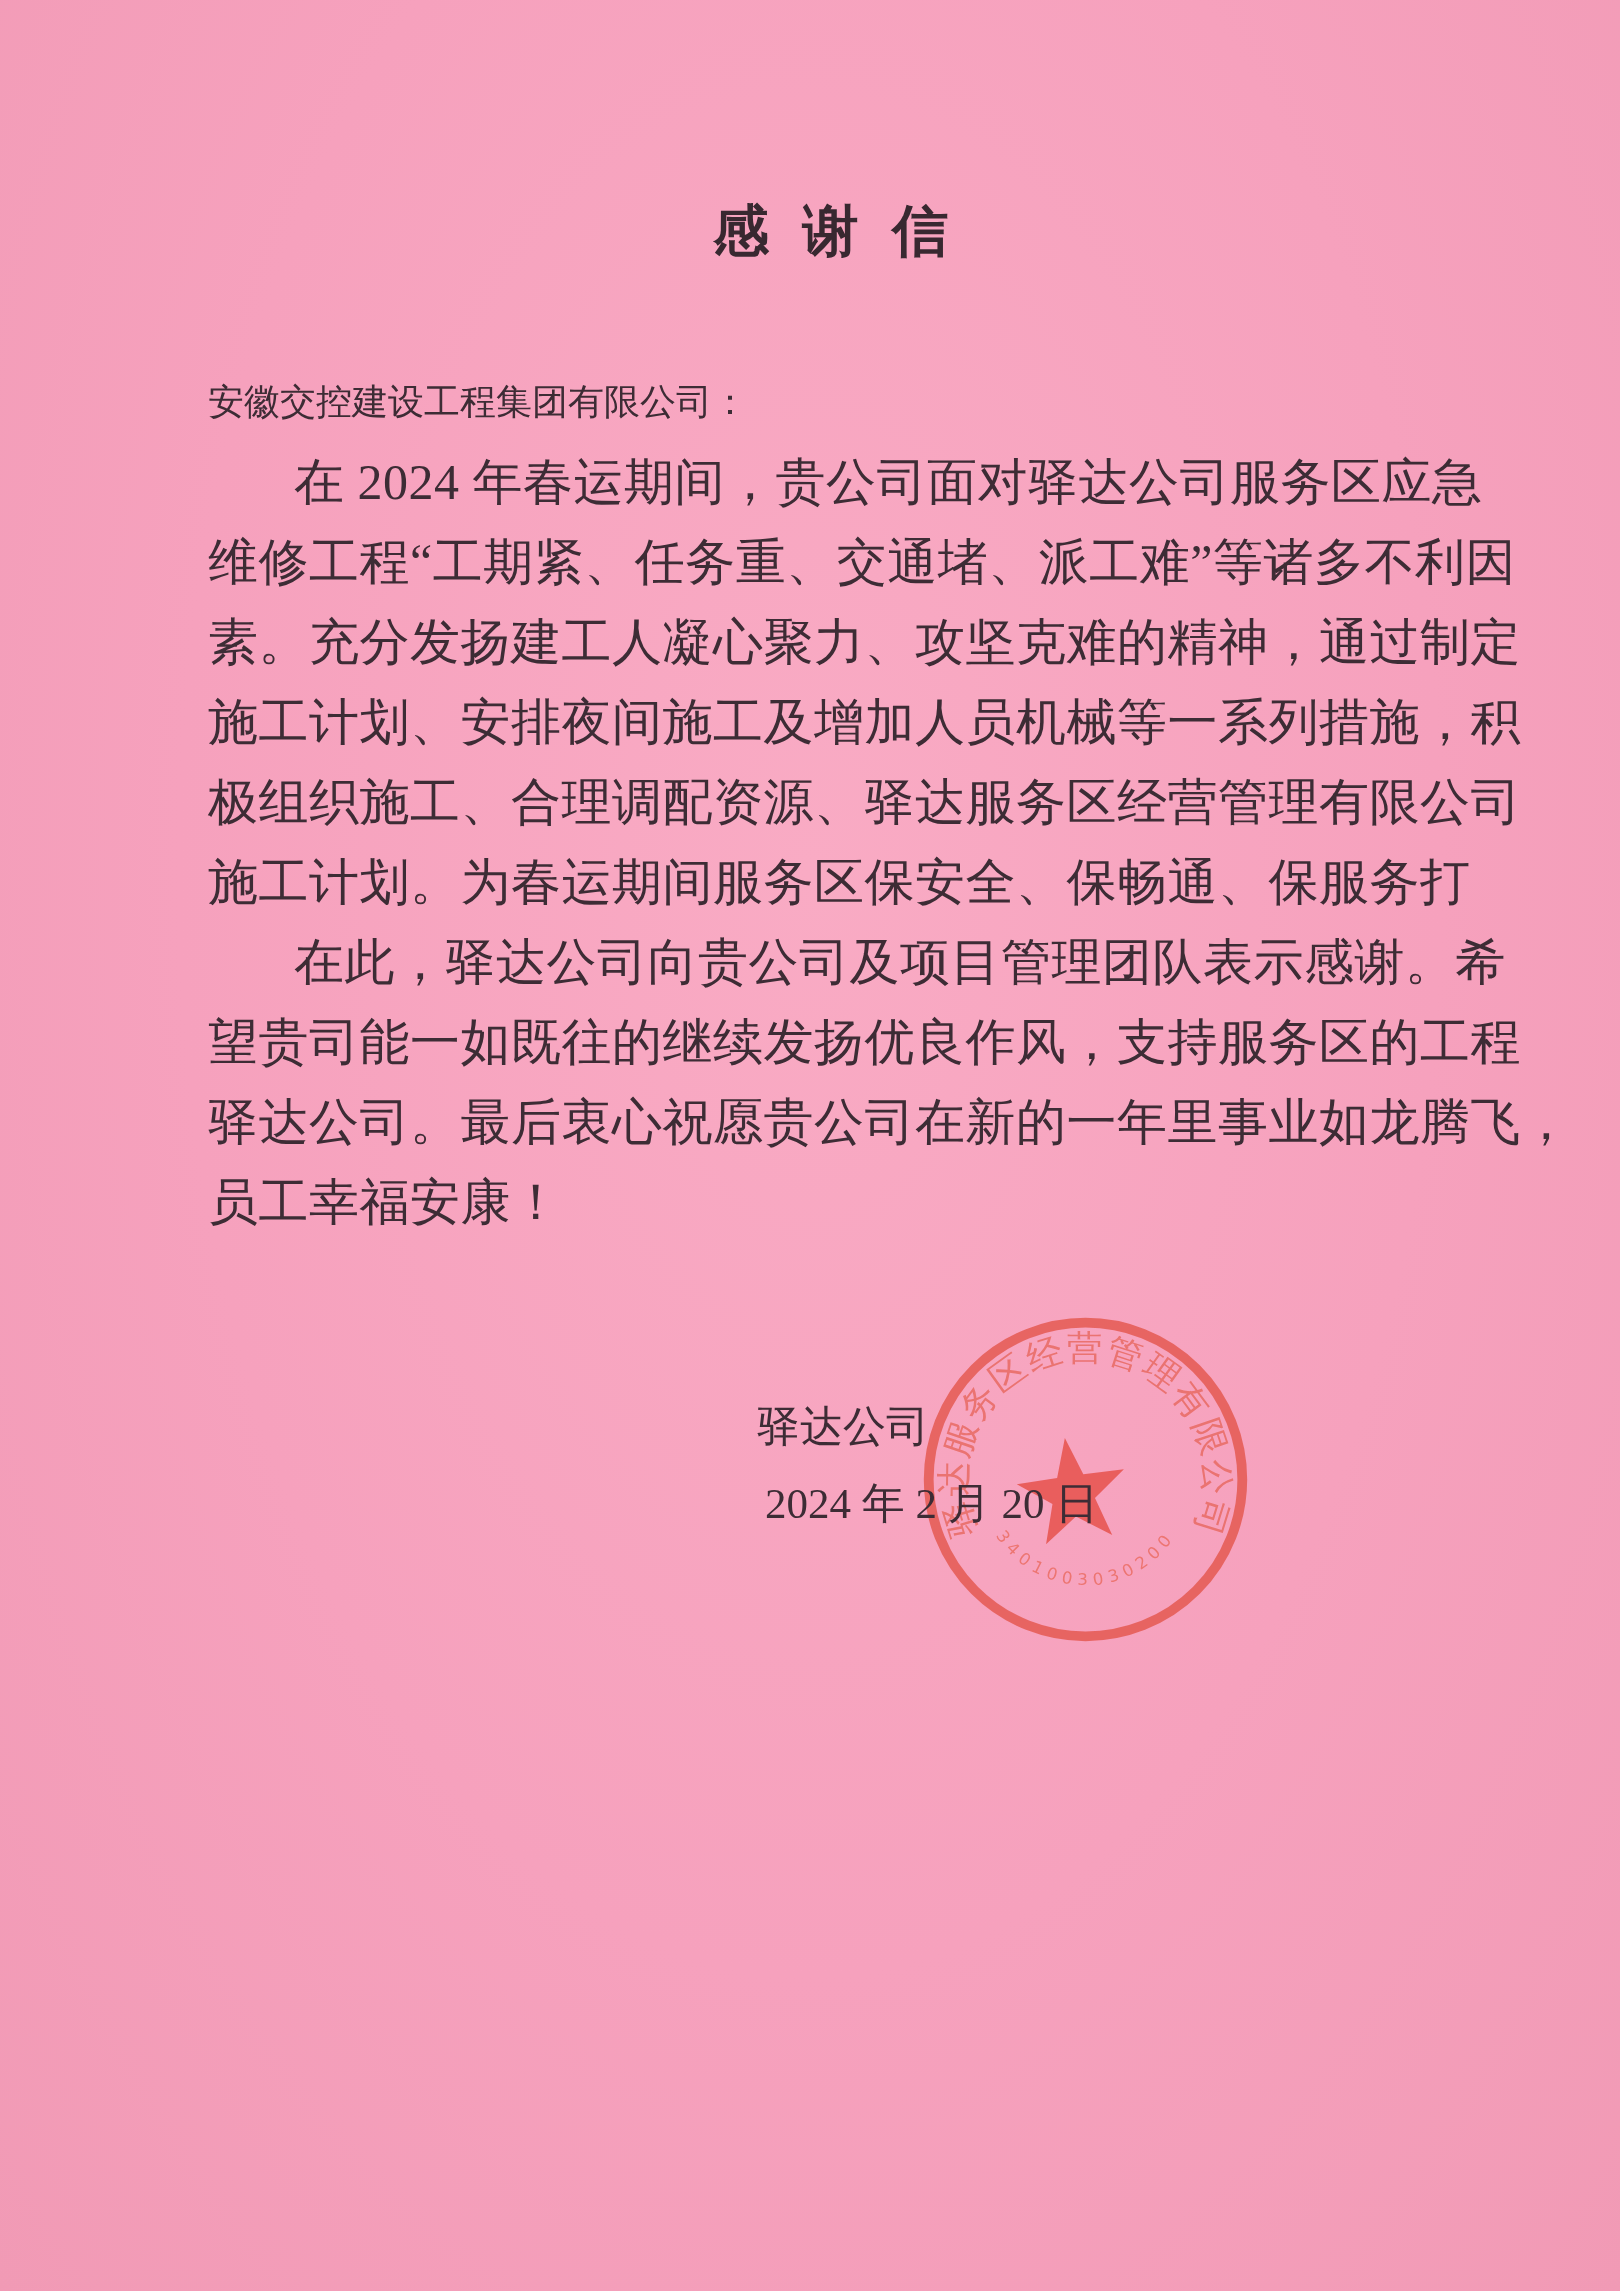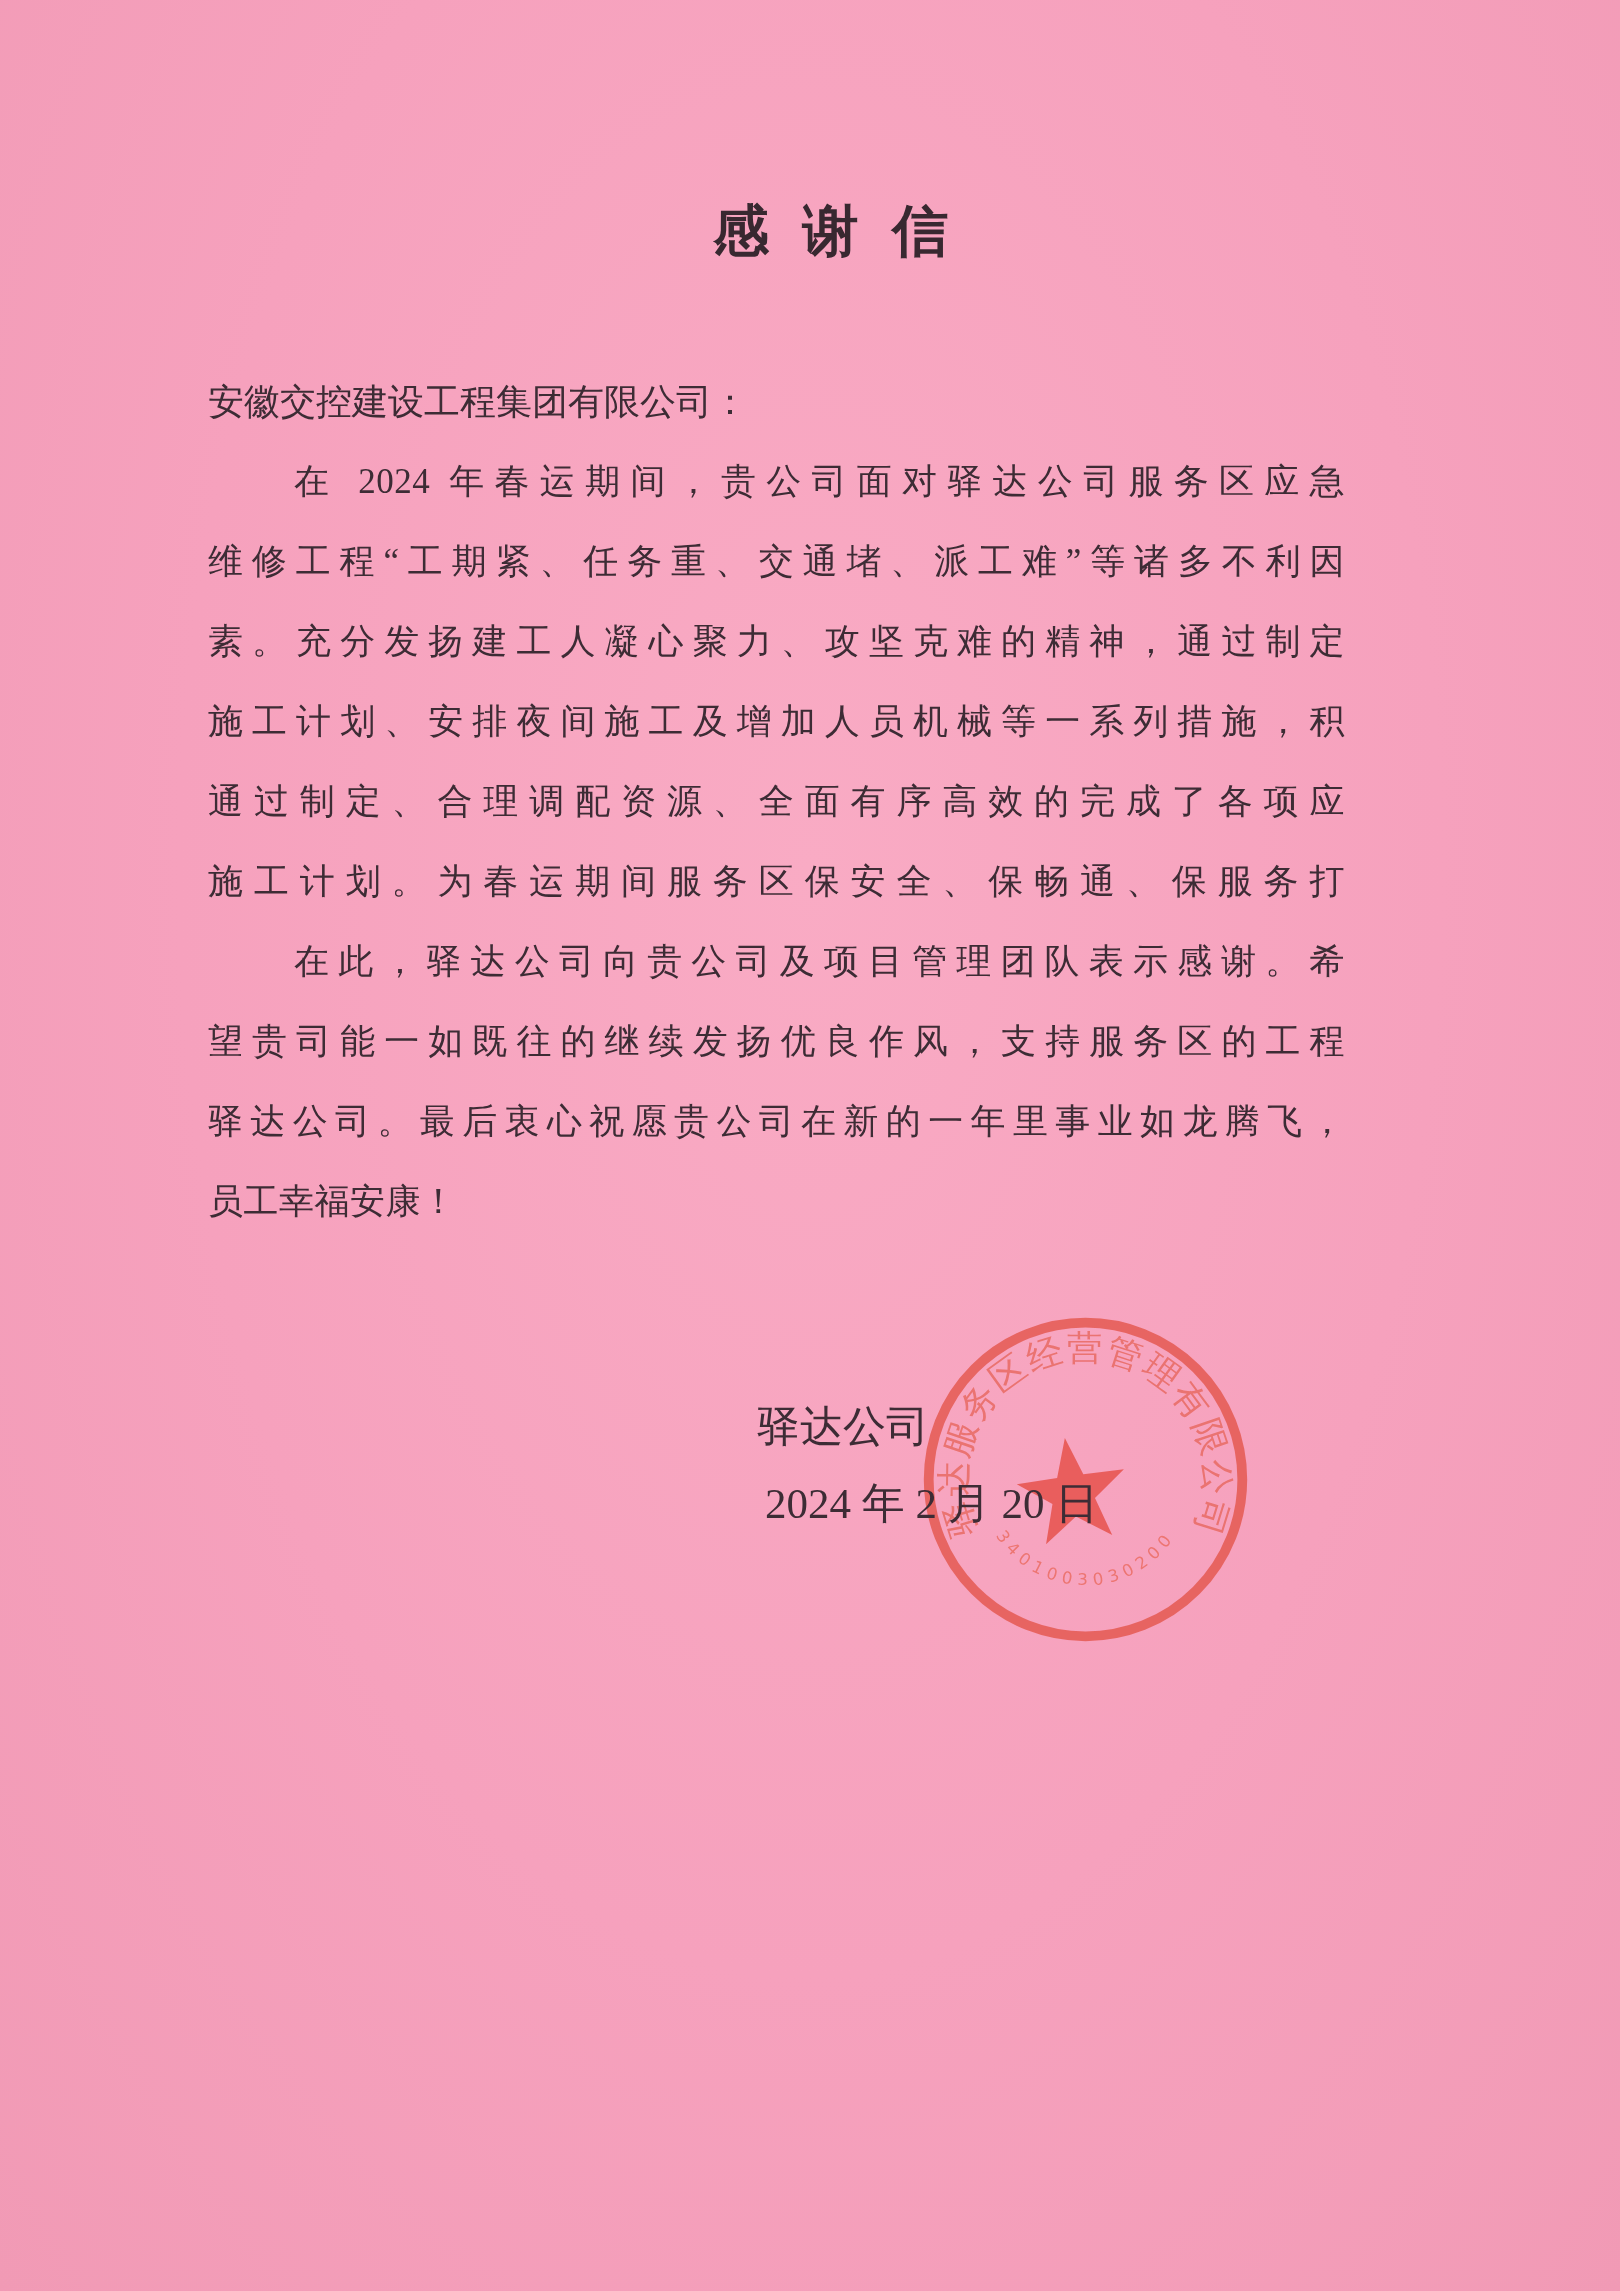--- a/index.html
+++ b/index.html
@@ -31,21 +31,21 @@
   }
   .body-block {
     position: absolute;
     left: 208px;
     top: 362px;
     width: 1137px;
   }
   .line {
     height: 80px;
     line-height: 80px;
-    font-size: 35px;
+    font-size: 50px;
     white-space: nowrap;
     text-align: justify;
     text-align-last: justify;
     letter-spacing: 0.5px;
   }
   .line.loose {
     text-align-last: left;
   }
   .line.indent {
     text-indent: 86px;
@@ -85,21 +85,21 @@
 
   <div class="title">感 谢 信</div>
 
   <div class="body-block">
     <div class="salutation">安徽交控建设工程集团有限公司：</div>
 
     <div class="line indent">在 2024 年春运期间，贵公司面对驿达公司服务区应急</div>
     <div class="line">维修工程“工期紧、任务重、交通堵、派工难”等诸多不利因</div>
     <div class="line">素。充分发扬建工人凝心聚力、攻坚克难的精神，通过制定</div>
     <div class="line">施工计划、安排夜间施工及增加人员机械等一系列措施，积</div>
-    <div class="line">通过制定、合理调配资源、全面有序高效的完成了各项应</div>
+    <div class="line">极组织施工、合理调配资源、驿达服务区经营管理有限公司</div>
     <div class="line">施工计划。为春运期间服务区保安全、保畅通、保服务打</div>
 
     <div class="line indent">在此，驿达公司向贵公司及项目管理团队表示感谢。希</div>
     <div class="line">望贵司能一如既往的继续发扬优良作风，支持服务区的工程</div>
     <div class="line">驿达公司。最后衷心祝愿贵公司在新的一年里事业如龙腾飞，</div>
     <div class="line loose">员工幸福安康！</div>
   </div>
 
   <div class="seal">
     <svg viewBox="-175 -175 350 350" xmlns="http://www.w3.org/2000/svg">

